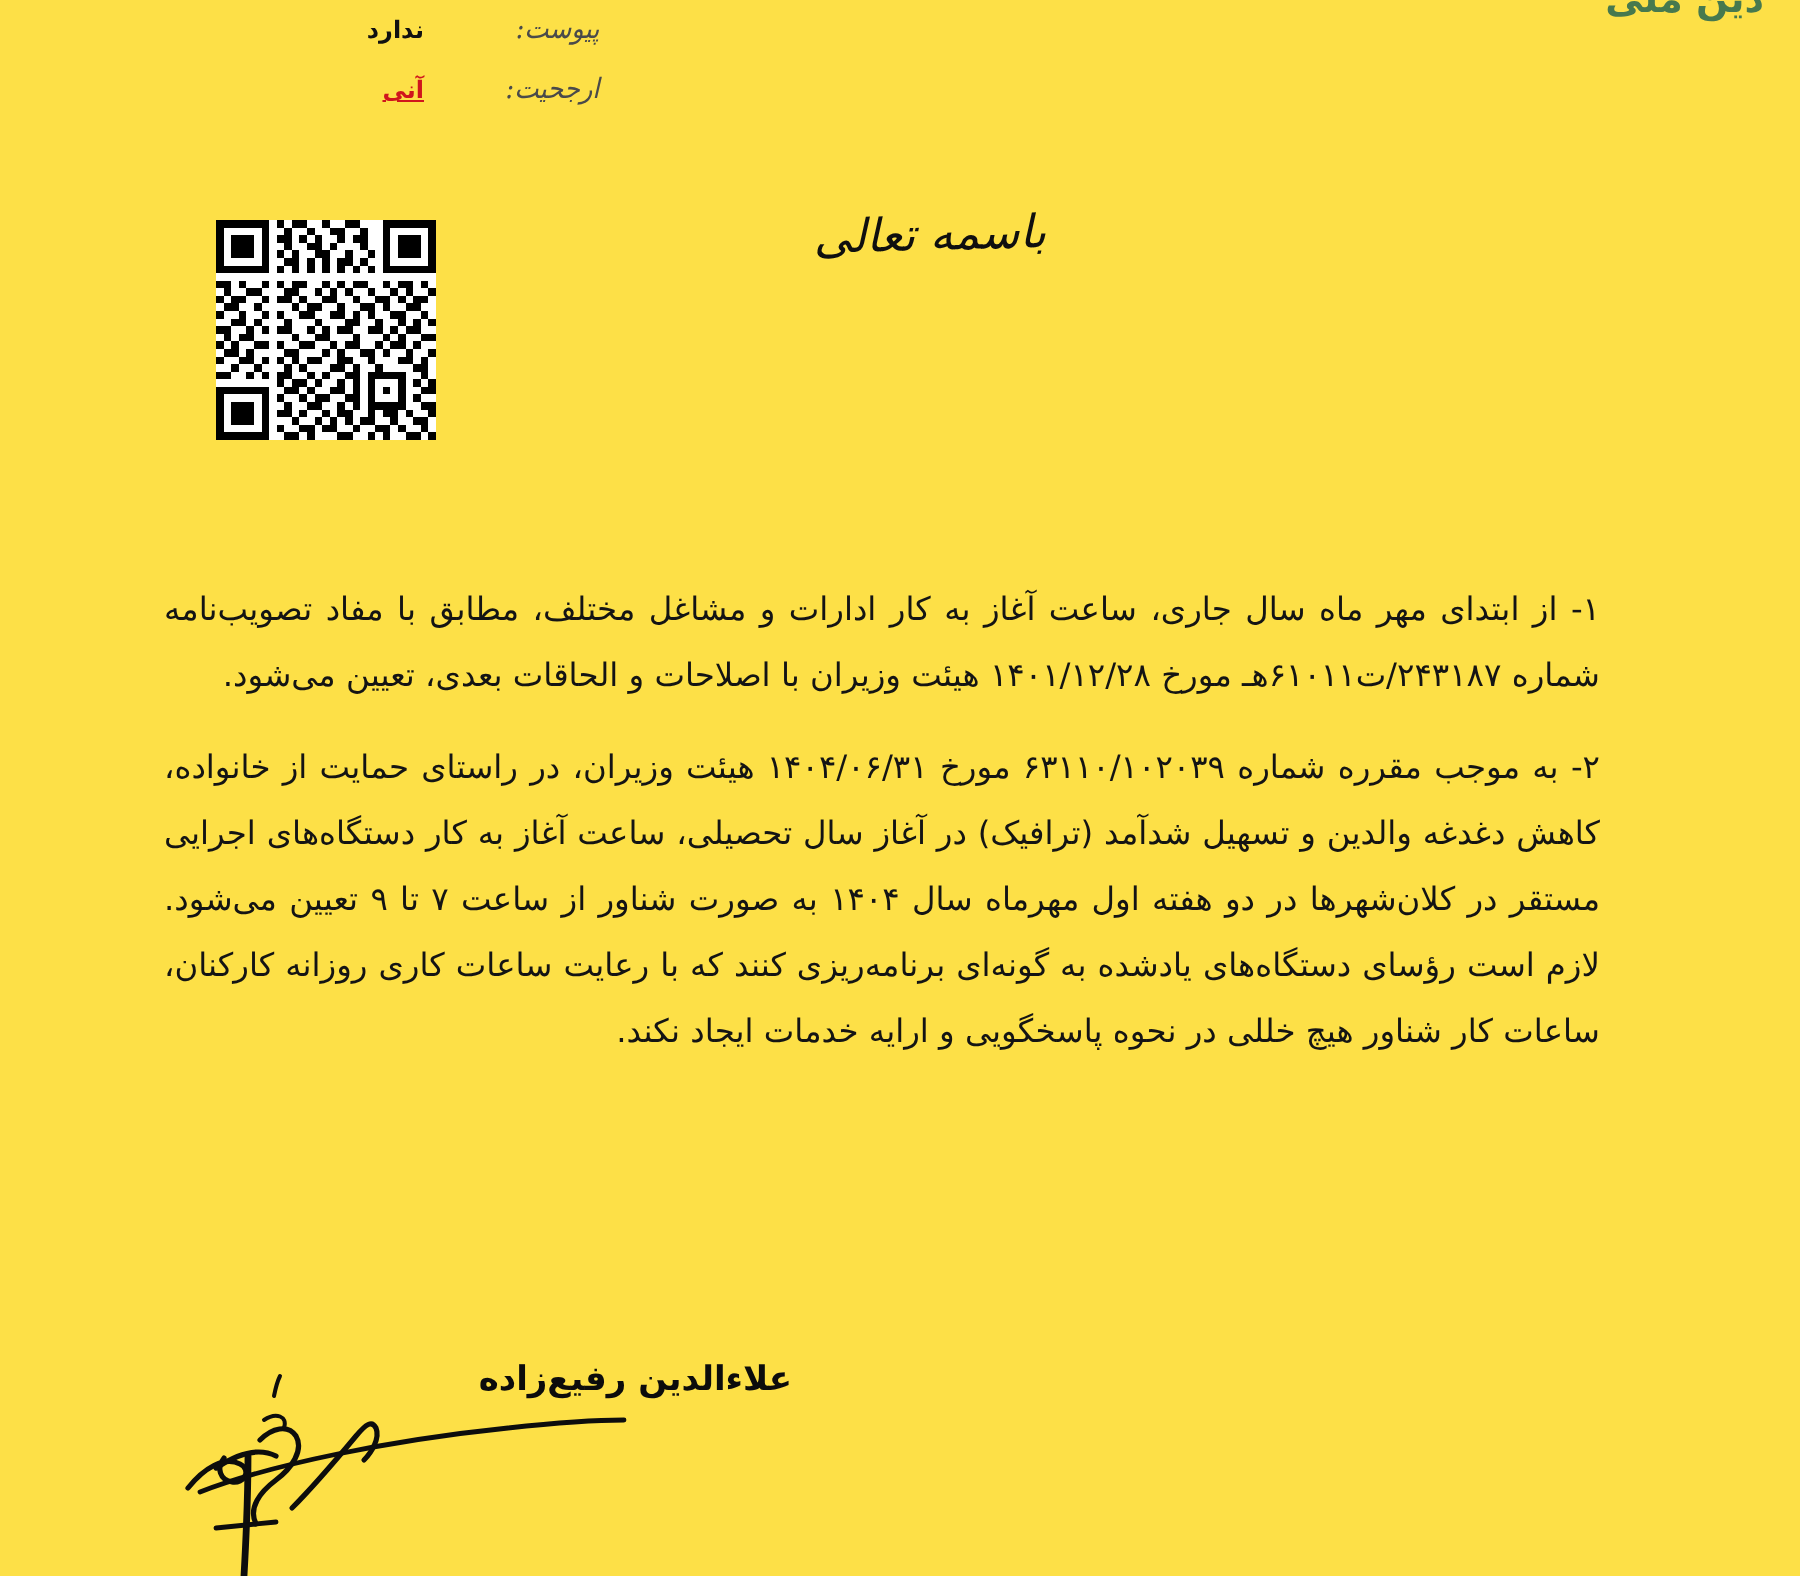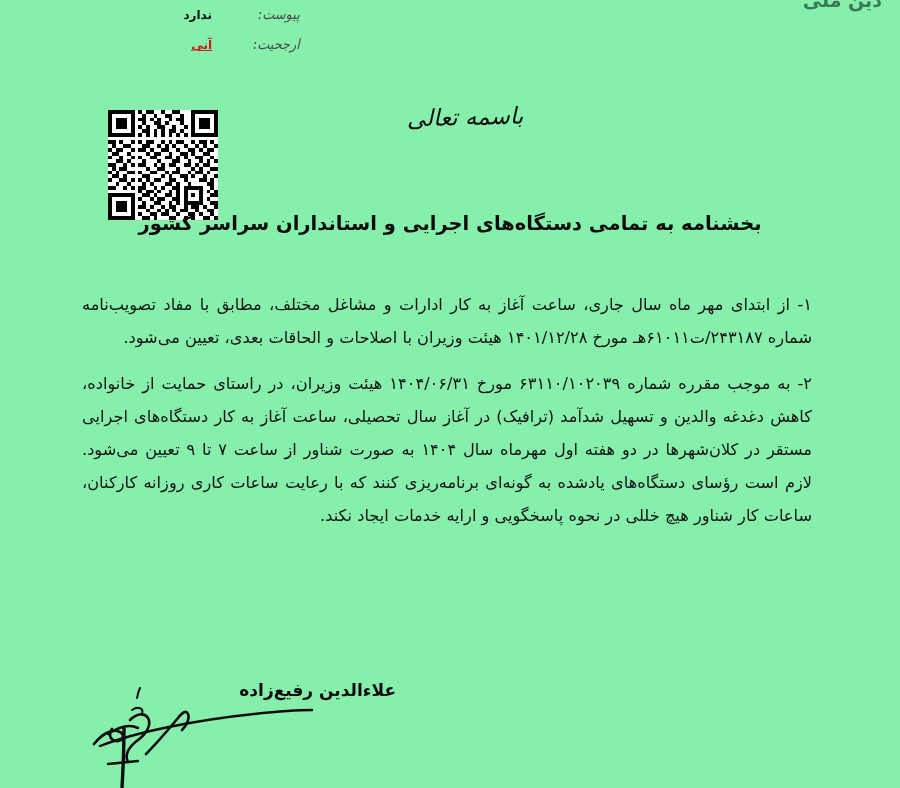--- a/index.html
+++ b/index.html
@@ -14,21 +14,21 @@
     position: relative;
     overflow: hidden;
     font-family: "DejaVu Sans", "Liberation Sans", sans-serif;
     color: #1a1a1a;
     -webkit-font-smoothing: antialiased;
   }
 
   .page {
     position: absolute;
     inset: 0;
-    background: #86efac;
+    background: #fde047;
   }
 
   
   .letterhead {
     position: absolute;
     top: -11px;
     right: 18px;
     color: #2f6b4f;
     font-size: 19px;
     font-weight: 700;
@@ -123,21 +123,21 @@
     top: 288px;
     right: 88px;
     left: 82px;
     direction: rtl;
     text-align: justify;
   }
   .para {
     font-size: 16.2px;
     line-height: 33px;
     color: #141414;
-    margin: 0 0 13px 0;
+    margin: 0 12px 13px 0;
     text-align: justify;
     text-justify: inter-word;
   }
   .para:last-child { margin-bottom: 0; }
 
   
   .signature-block {
     position: absolute;
     top: 680px;
     left: 96px;
@@ -417,21 +417,20 @@
           <rect x="20" y="28" width="1" height="1"></rect>
         <rect x="22" y="28" width="1" height="1"></rect>
           <rect x="25" y="28" width="2" height="1"></rect>
         <rect x="28" y="28" width="1" height="1"></rect>
       </g>
     </svg>
   </div>
 
   <div class="basmala">باسمه تعالی</div>
 
-  <div class="doc-title">بخشنامه به تمامی دستگاه‌های اجرایی و استانداران سراسر کشور</div>
 
   <div class="body-text">
     <p class="para">۱- از ابتدای مهر ماه سال جاری، ساعت آغاز به کار ادارات و مشاغل مختلف، مطابق با مفاد تصویب‌نامه شماره ۲۴۳۱۸۷/ت۶۱۰۱۱هـ مورخ ۱۴۰۱/۱۲/۲۸ هیئت وزیران با اصلاحات و الحاقات بعدی، تعیین می‌شود.</p>
     <p class="para">۲- به موجب مقرره شماره ۶۳۱۱۰/۱۰۲۰۳۹ مورخ ۱۴۰۴/۰۶/۳۱ هیئت وزیران، در راستای حمایت از خانواده، کاهش دغدغه والدین و تسهیل شدآمد (ترافیک) در آغاز سال تحصیلی، ساعت آغاز به کار دستگاه‌های اجرایی مستقر در کلان‌شهرها در دو هفته اول مهرماه سال ۱۴۰۴ به صورت شناور از ساعت ۷ تا ۹ تعیین می‌شود. لازم است رؤسای دستگاه‌های یادشده به گونه‌ای برنامه‌ریزی کنند که با رعایت ساعات کاری روزانه کارکنان، ساعات کار شناور هیچ خللی در نحوه پاسخگویی و ارایه خدمات ایجاد نکند.</p>
   </div>
 
   <div class="signature-block">
     <div class="signature-name">علاءالدین رفیع‌زاده</div>
     <svg class="signature-mark" viewBox="0 0 270 104" aria-hidden="true">
       <g fill="none" stroke="#0d0d0d" stroke-linecap="round" stroke-linejoin="round">

